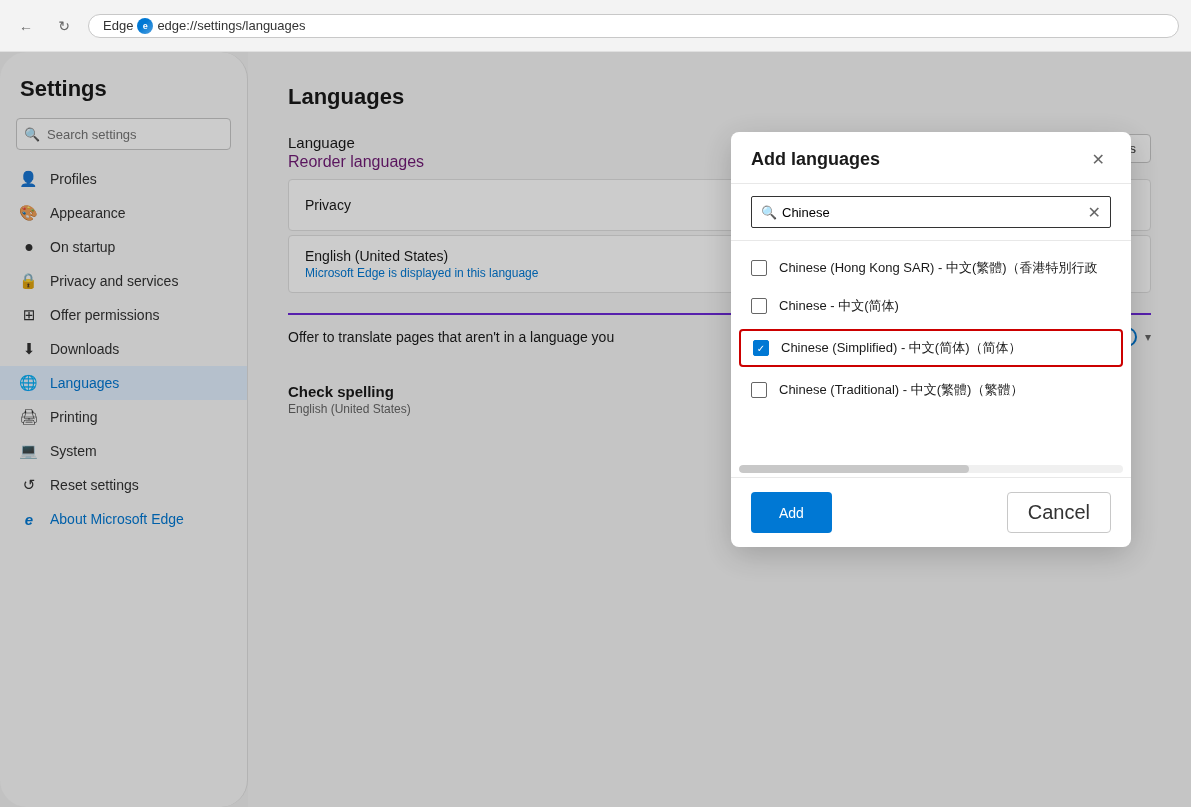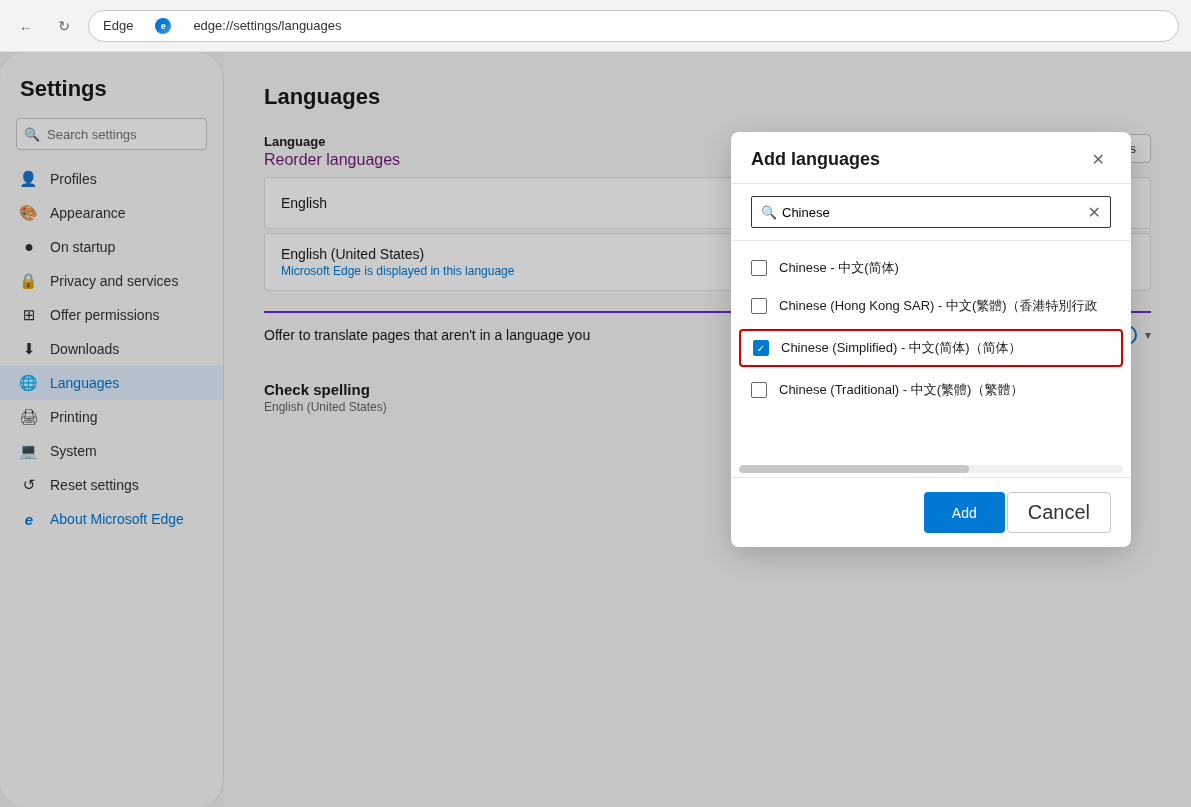--- a/index.html
+++ b/index.html
@@ -20,48 +20,48 @@
       border-radius: 4px;
       border: none;
       background: transparent;
       cursor: pointer;
       display: flex; align-items: center; justify-content: center;
       color: #666;
       font-size: 14px;
     }
     .address-bar {
       flex: 1;
-      height: 32px;
+      height: 24px;
       border: 1px solid #c8c8c8;
       border-radius: 16px;
       background: #fff;
       display: flex;
       align-items: center;
       padding: 0 14px;
-      gap: 22px;
+      gap: 4px;
       font-size: 13px;
       color: #333;
     }
     .edge-logo {
       width: 16px; height: 16px;
       background: linear-gradient(135deg, #0078d4 40%, #50a0e0 100%);
       border-radius: 50%;
       display: flex; align-items: center; justify-content: center;
       font-size: 9px; color: white; font-weight: bold;
     }
 
     
     .main-layout {
       display: flex;
       height: calc(807px - 52px);
     }
 
     
     .sidebar {
-      width: 224px;
+      width: 248px;
       background: #fafafa;
       border-right: 1px solid #e0e0e0;
       padding: 16px 0;
       flex-shrink: 0;
       border-radius: 27px;
     }
     .settings-title {
       font-size: 22px;
       font-weight: 600;
       padding: 8px 20px 16px;
@@ -122,22 +122,22 @@
       margin-bottom: 24px;
       color: #1a1a1a;
     }
     .section-header {
       display: flex;
       align-items: flex-start;
       justify-content: space-between;
       margin-bottom: 8px;
     }
     .section-title {
-      font-size: 13px;
-      font-weight: 700;
+      font-size: 15px;
+      font-weight: 400;
       color: #1a1a1a;
     }
     .section-subtitle {
       font-size: 16px;
       color: #701a75;
       margin-top: 2px;
     }
     .add-languages-btn {
       background: #fff;
       border: 1px solid #c8c8c8;
@@ -272,22 +272,22 @@
       border-color: #0078d4;
       color: white;
       font-size: 10px;
     }
     .lang-option-text {
       font-size: 13px;
       color: #1a1a1a;
     }
     .modal-footer {
       display: flex;
-      justify-content: flex-end;
-      gap: 2px;
+      justify-content: space-between;
+      gap: 10px;
       padding: 14px 20px;
       border-top: 1px solid #e8e8e8;
     }
     .btn-add {
       background: #0078d4;
       color: white;
       border: none;
       border-radius: 4px;
       padding: 8px 28px;
       font-size: 14px;
@@ -401,21 +401,21 @@
 
     <div class="section-header">
       <div>
         <div class="section-title">Language</div>
         <div class="section-subtitle">Reorder languages</div>
       </div>
       <button class="add-languages-btn">Add languages</button>
     </div>
 
     <div class="language-item">
-      <div style="font-size:14px;color:#1a1a1a;">English</div>
+      <div style="font-size:14px;color:#1a1a1a;">Privacy</div>
       <span class="three-dots">⋯</span>
     </div>
     <div class="language-item">
       <div>
         <div class="lang-name">English (United States)</div>
         <div class="lang-note">Microsoft Edge is displayed in this language</div>
       </div>
       <span class="three-dots">⋯</span>
     </div>
 
@@ -444,26 +444,26 @@
     <div class="modal-search">
       <span class="modal-search-icon">🔍</span>
       <input type="text" value="Chinese" style="">
       <button class="modal-search-clear">✕</button>
     </div>
 
     <div class="modal-list">
 
       <div class="lang-option">
         <div class="checkbox"></div>
-        <span class="lang-option-text">Chinese - 中文(简体)</span>
+        <span class="lang-option-text">Chinese (Hong Kong SAR) - 中文(繁體)（香港特別行政</span>
       </div>
 
       <div class="lang-option">
         <div class="checkbox"></div>
-        <span class="lang-option-text">Chinese (Hong Kong SAR) - 中文(繁體)（香港特別行政</span>
+        <span class="lang-option-text">Chinese - 中文(简体)</span>
       </div>
 
       <div class="lang-option highlighted" style="border:2px solid #cc0000;border-radius:4px;margin:4px 8px;padding:8px 12px;">
         <div class="checkbox checked">✓</div>
         <span class="lang-option-text">Chinese (Simplified) - 中文(简体)（简体）</span>
       </div>
 
       <div class="lang-option">
         <div class="checkbox"></div>
         <span class="lang-option-text">Chinese (Traditional) - 中文(繁體)（繁體）</span>

